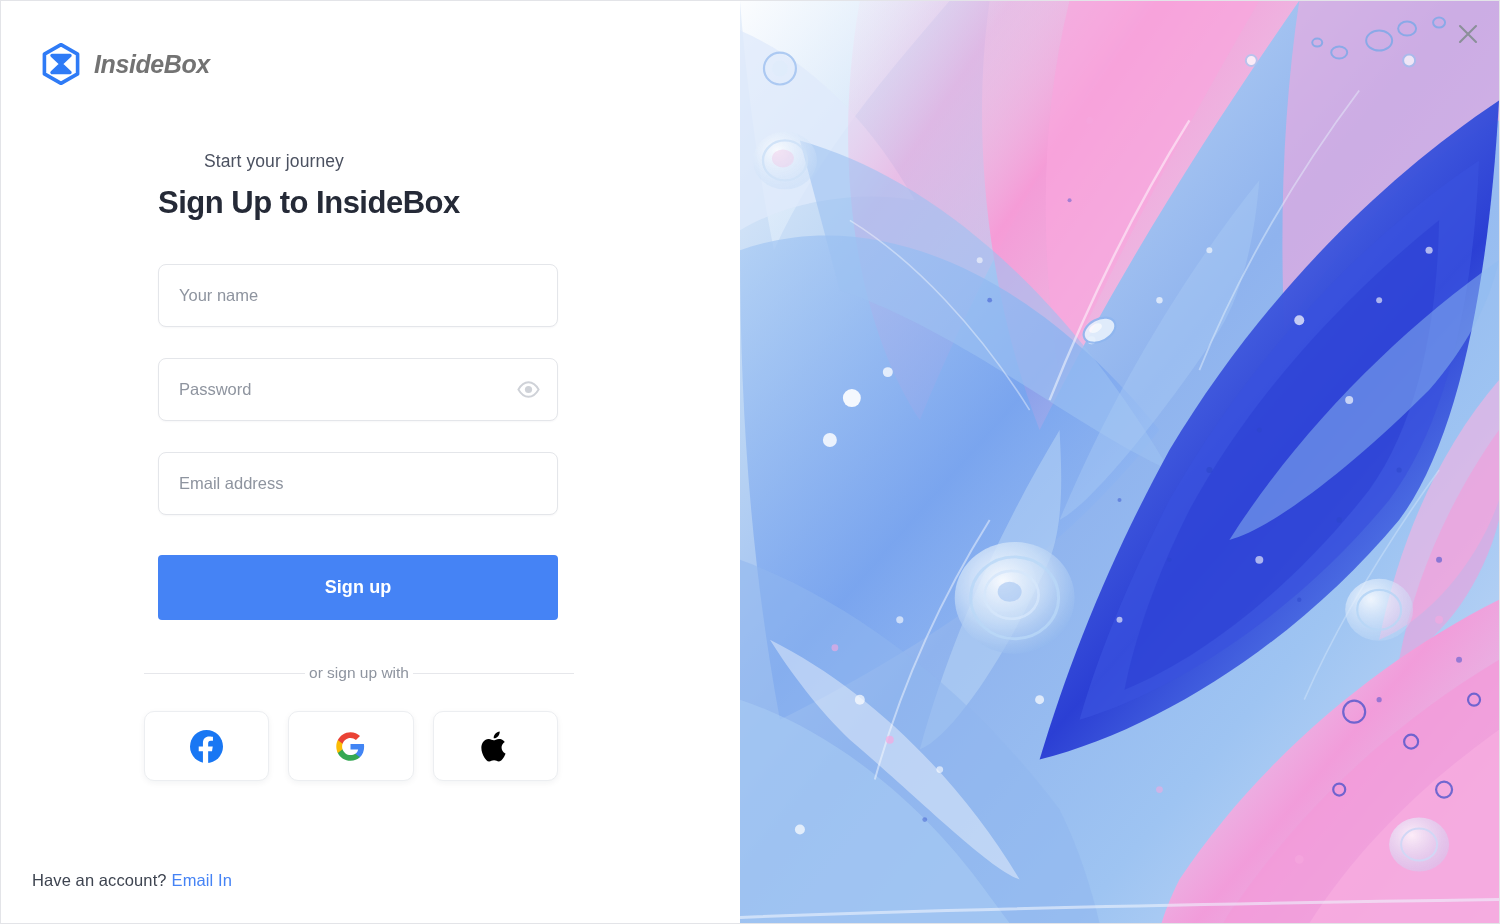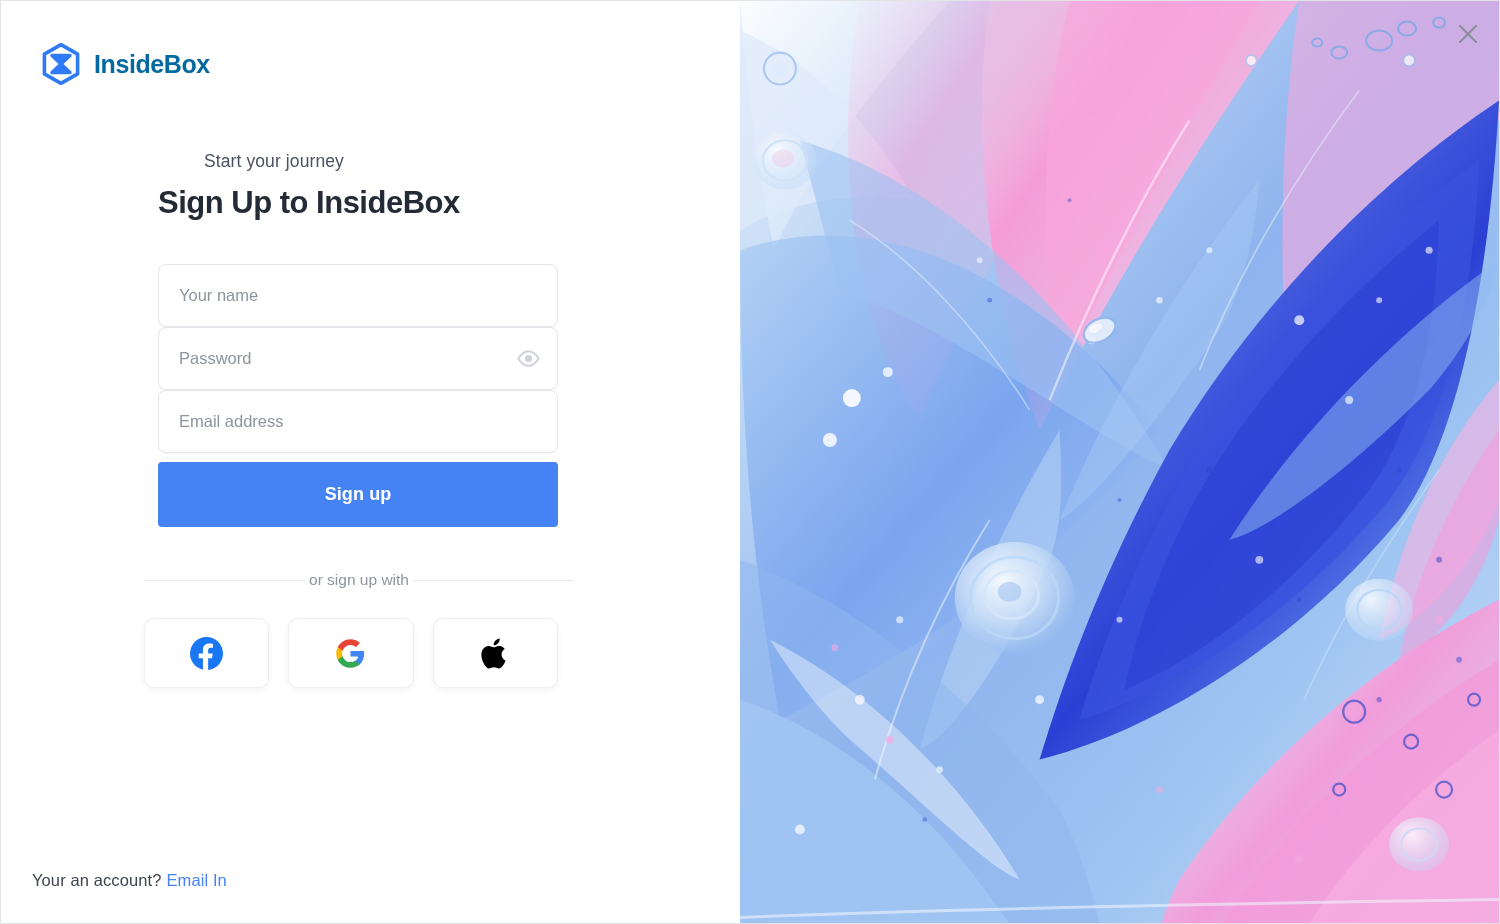--- a/index.html
+++ b/index.html
@@ -39,21 +39,22 @@
     left: 40px;
     display: flex;
     align-items: center;
     gap: 13px;
   }
   .brand-mark { width: 40px; height: 42px; display: block; }
   .brand-name {
     font-size: 25px;
     font-weight: bold;
     letter-spacing: -0.4px;
-    color: #0369a1;
+    color: #737373;
+    font-style: italic;
   }
 
   .form-wrap {
     position: absolute;
     left: 157px;
     top: 150px;
     width: 400px;
   }
 
   .eyebrow {
@@ -68,20 +69,21 @@
     font-weight: bold;
     color: #252a37;
     letter-spacing: -0.5px;
     margin-bottom: 43px;
   }
 
   .field {
     position: relative;
     width: 400px;
     height: 63px;
+    margin-bottom: 31px;
     border: 1px solid #e4e6ea;
     border-radius: 8px;
     background: #ffffff;
     box-shadow: 0 1px 2px rgba(25,32,56,0.035);
     display: flex;
     align-items: center;
   }
   .field-input {
     border: none;
     outline: none;
@@ -269,21 +271,21 @@
           <svg width="29" height="35" viewBox="0 0 30 36">
             <path fill="#000000" d="M21.3 19.1c-.04-3.9 3.18-5.77 3.32-5.86-1.81-2.65-4.63-3.01-5.63-3.05-2.4-.24-4.68 1.41-5.9 1.41-1.22 0-3.09-1.38-5.08-1.34-2.61.04-5.02 1.52-6.36 3.86-2.71 4.71-.69 11.68 1.95 15.5 1.29 1.87 2.83 3.97 4.85 3.9 1.95-.08 2.68-1.26 5.04-1.26s3.02 1.26 5.08 1.22c2.1-.04 3.42-1.9 4.7-3.78 1.48-2.17 2.09-4.27 2.13-4.38-.05-.02-4.08-1.57-4.12-6.22z"></path>
             <path fill="#000000" d="M17.73 7.33c1.08-1.31 1.81-3.13 1.61-4.94-1.56.06-3.44 1.04-4.56 2.34-1 1.15-1.88 3-1.65 4.77 1.74.14 3.52-.88 4.6-2.17z"></path>
           </svg>
         </button>
 
       </div>
     </div>
 
     <div class="footer-note">
-      <span>Your an account?</span><a class="footer-link">Email In</a>
+      <span>Have an account?</span><a class="footer-link">Email In</a>
     </div>
   </div>
 
   <div class="art-panel">
     <svg class="art-svg" viewBox="0 0 760 924" preserveAspectRatio="xMidYMid slice">
       <defs>
         <linearGradient id="base" x1="0" y1="0" x2="1" y2="1">
           <stop offset="0%" stop-color="#e8f0fb"></stop>
           <stop offset="22%" stop-color="#bcd6f4"></stop>
           <stop offset="48%" stop-color="#8fb3ee"></stop>

